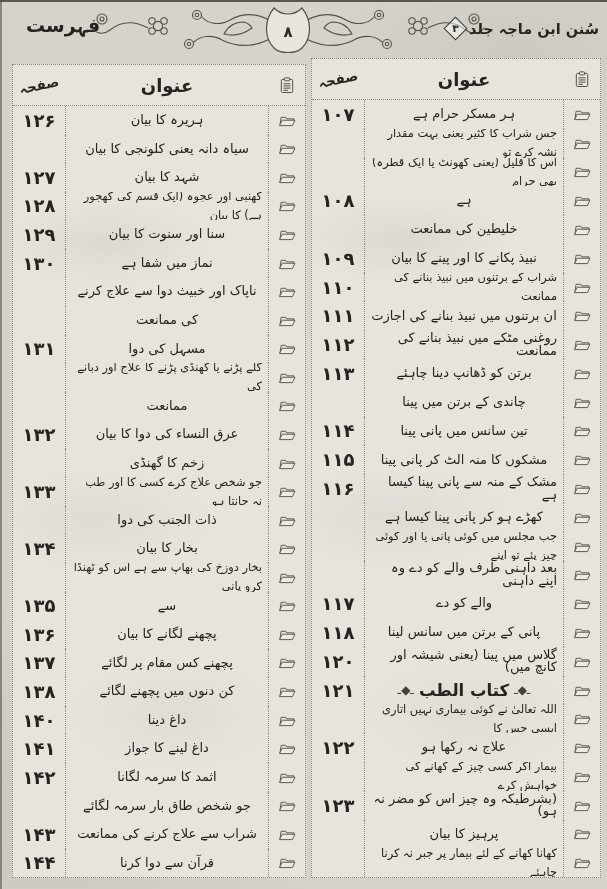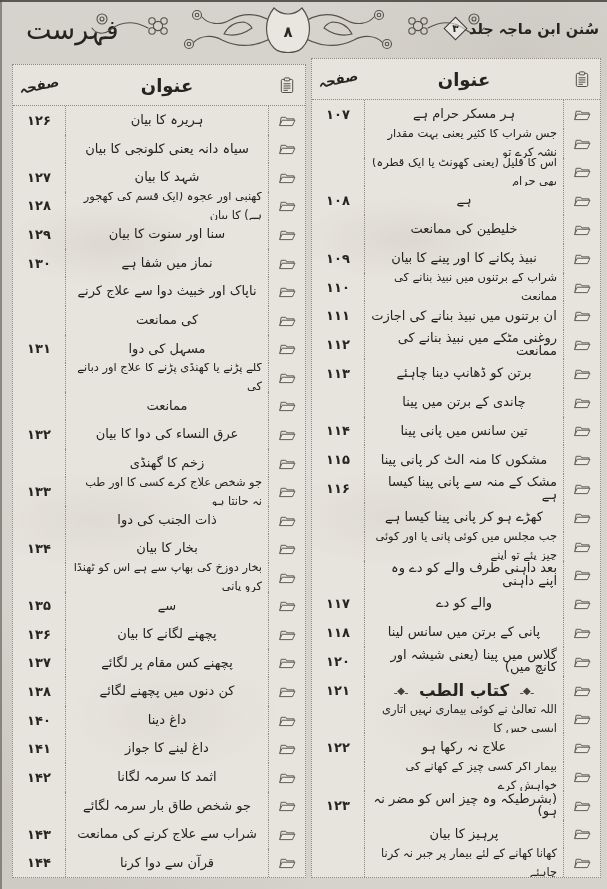--- a/index.html
+++ b/index.html
@@ -12,21 +12,21 @@
       radial-gradient(300px 150px at 85% 6%, rgba(90,85,75,.07), transparent 70%),
       radial-gradient(420px 320px at 8% 92%, rgba(90,85,75,.09), transparent 70%),
       radial-gradient(260px 200px at 50% 50%, rgba(255,255,252,.25), transparent 75%),
       var(--paper);
     position:relative;
   }
   .edge-top{position:absolute;top:0;left:0;width:607px;height:2px;background:#3c3a35;opacity:.8;}
   .edge-left{position:absolute;top:0;left:0;width:2px;height:889px;background:#4a4843;opacity:.55;}
 
   
-  .index-title{position:absolute;left:26px;top:14px;font-size:27px;font-weight:normal;direction:rtl;}
+  .index-title{position:absolute;left:26px;top:14px;font-size:19px;font-weight:bold;direction:rtl;}
   .ornament{position:absolute;left:88px;top:4px;}
   .book-title{position:absolute;right:8px;top:20px;direction:rtl;display:flex;align-items:center;gap:5px;font-size:14.5px;font-weight:bold;}
   .badge{width:15px;height:15px;border:1.4px solid #3a3733;transform:rotate(45deg);display:flex;align-items:center;justify-content:center;background:rgba(255,255,252,.5);}
   .badge > span{transform:rotate(-45deg);font-size:10.5px;font-weight:bold;line-height:1;}
 
   
   .col{
     position:absolute;direction:rtl;display:flex;flex-direction:column;
     border:1px dotted var(--border);
     background:
@@ -46,24 +46,24 @@
   .rows{flex:1 1 auto;display:flex;flex-direction:column;min-height:0;}
   .row{flex:1 1 0;min-height:0;display:grid;grid-template-columns:36px 1fr 52px;align-items:stretch;}
   .cell-icon{display:flex;justify-content:center;align-items:center;}
   .cell-title{
     border-right:1px dotted var(--border);border-left:1px dotted var(--border);
     display:flex;align-items:center;justify-content:center;
     padding:0 6px;overflow:hidden;
   }
   .cell-title .t{font-size:13px;line-height:12.5px;text-align:right;}
   .cell-title .t.tight{font-size:11.4px;line-height:19px;}
-  .cell-page{display:flex;align-items:center;justify-content:center;font-size:13px;font-weight:bold;}
+  .cell-page{display:flex;align-items:center;justify-content:center;font-size:18px;font-weight:bold;}
   .row.section .cell-title{justify-content:center;}
   .row.section .t{font-size:16.5px;font-weight:bold;line-height:17px;}
-  .orn{font-size:10px;color:#44413b;margin:0 11px;display:none;}
+  .orn{font-size:12px;color:#44413b;margin:0 5px;display:none;}
   .row.section .orn{display:inline;}
   svg{display:block;}
 </style>
 </head>
 <body>
 
 <div class="edge-top"></div>
 <div class="edge-left"></div>
 
 <div class="index-title">فہرست</div>

